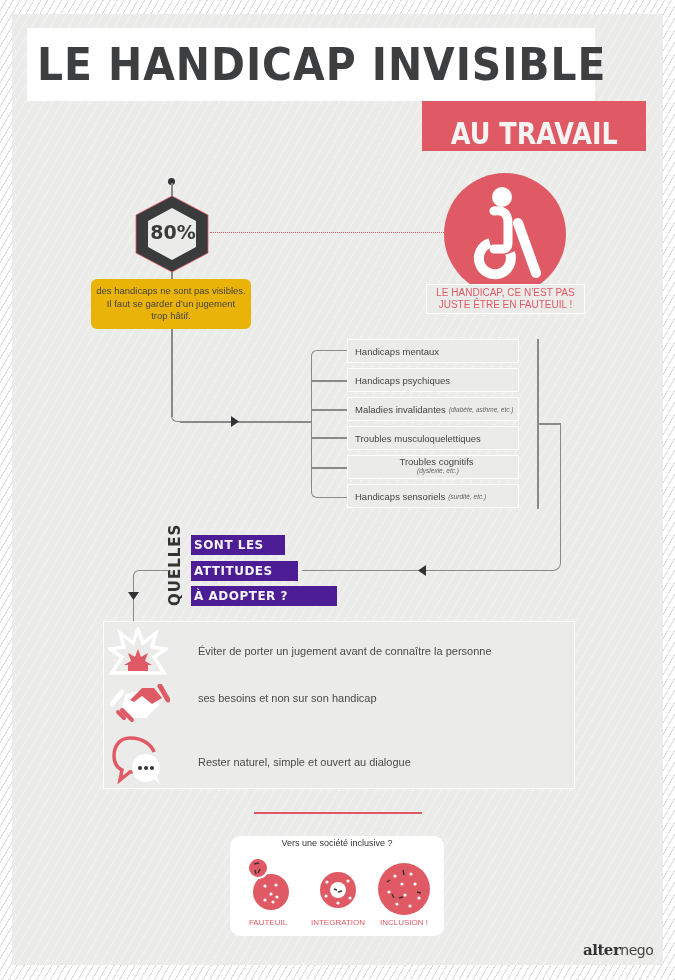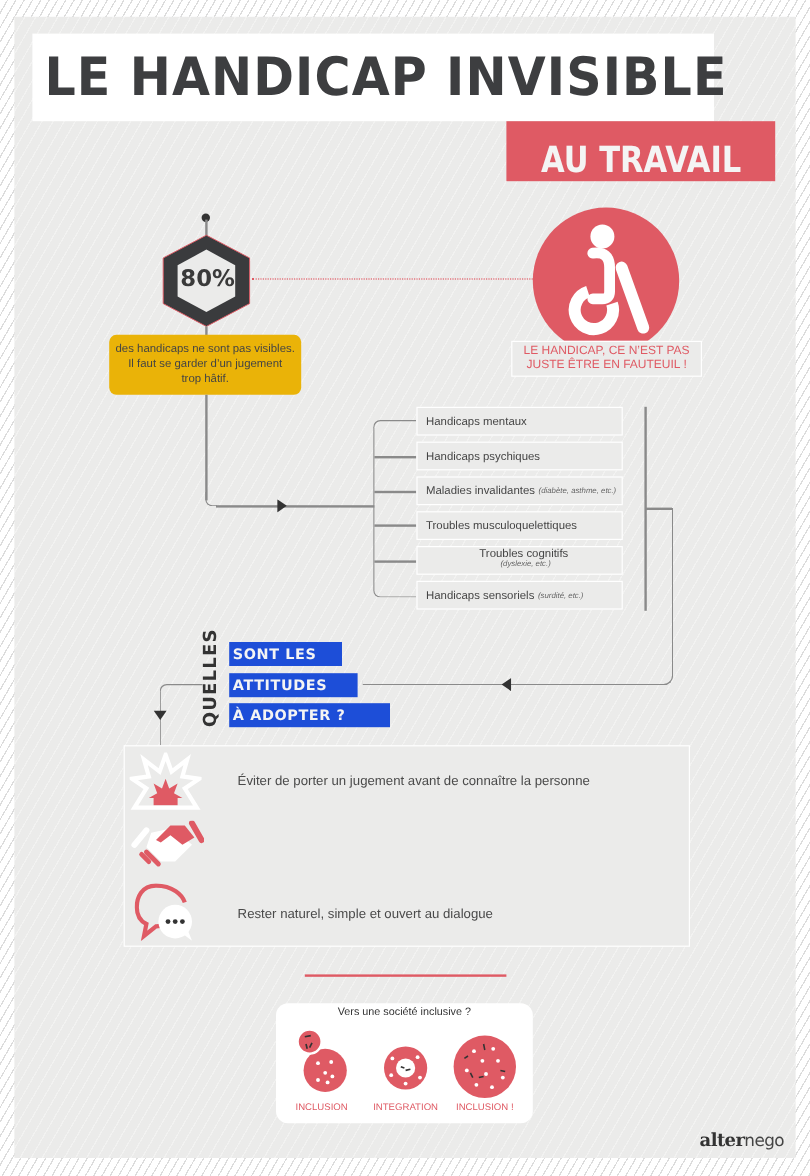--- a/index.html
+++ b/index.html
@@ -57,21 +57,21 @@
   .type-item {
     left: 347px; width: 172px; height: 24px; border: 1.5px solid #ffffff; background: #ebebea;
     font-size: 9.5px; color: #444; display: flex; align-items: center; padding-left: 7px; white-space: nowrap;
   }
   .type-item .note { font-style: italic; font-size: 6.5px; color: #666; margin-left: 3px; }
   .q-vert {
     left: 140px; top: 570px; width: 80px; font-family: "DejaVu Sans", sans-serif; font-weight: bold;
     font-size: 15px; color: #333; transform: rotate(-90deg); transform-origin: left top; letter-spacing: 1px;
   }
   .q-bar {
-    left: 191px; height: 20px; background: #1d4ed8; color: #f4f4f4;
+    left: 191px; height: 20px; background: #4c1d95; color: #f4f4f4;
     font-family: "DejaVu Sans", sans-serif; font-weight: bold; font-size: 12px; letter-spacing: 0.5px;
     display:flex; align-items:center; padding-left: 3px; white-space: nowrap;
   }
   .attitudes-box {
     left: 103px; top: 621px; width: 472px; height: 168px; border: 1.5px solid #ffffff; background: #ebebea;
   }
   .att-text { left: 198px; font-size: 11px; line-height: 16px; color: #4a4a4a; }
   .sep-line { left: 254px; top: 812px; width: 168px; height: 1.5px; background: #df5a64; }
   .inclusive-box {
     left: 230px; top: 836px; width: 214px; height: 100px; background: #ffffff; border-radius: 10px;
@@ -163,21 +163,21 @@
 <div class="abs line-v" style="left:537px; top:339px; height:170px;"></div>
 <div class="abs line-h" style="left:538px; top:423px; width:22px;"></div>
 <div class="abs" style="left:302px; top:423px; width:259px; height:148px; border-right:1.5px solid #8a8a8a; border-bottom:1.5px solid #8a8a8a; border-bottom-right-radius:8px;"></div>
 <svg class="abs" style="left:418px; top:565px;" width="8" height="11">
     <polygon points="8,0 0,5.5 8,11" fill="#333"></polygon>
   </svg>
 
 <div class="abs q-vert" style="top:606px; left:166px;">QUELLES</div>
 <div class="abs q-bar" style="top:535px; width:94px;">SONT LES</div>
 <div class="abs q-bar" style="top:561px; width:107px;">ATTITUDES</div>
-<div class="abs q-bar" style="top:586px; width:134px;">À ADOPTER ?</div>
+<div class="abs q-bar" style="top:586px; width:146px;">À ADOPTER ?</div>
 
 <div class="abs" style="left:133px; top:570px; width:36px; height:52px; border-left:1.5px solid #8a8a8a; border-top:1.5px solid #8a8a8a; border-top-left-radius:6px;"></div>
 <svg class="abs" style="left:128px; top:592px;" width="11" height="8">
     <polygon points="0,0 11,0 5.5,8" fill="#333"></polygon>
   </svg>
 
 <div class="abs attitudes-box"></div>
 
 <svg class="abs" style="left:108px; top:627px;" width="60" height="50" viewBox="0 0 60 50">
   <polygon points="30,2 35,16 48,6 44,20 58,22 46,30 56,46 4,46 14,30 2,22 16,20 12,6 25,16" fill="none" stroke="#fff" stroke-width="3.5" stroke-linejoin="miter"></polygon>
@@ -198,20 +198,21 @@
   <path d="M40 42 L48 48 L44 38 Z" fill="#fff"></path>
   <circle cx="28" cy="32" r="2" fill="#333"></circle>
     <circle cx="34" cy="32" r="2" fill="#333"></circle>
     <circle cx="40" cy="32" r="2" fill="#333"></circle>
 </svg>
 
 <div class="abs att-text" style="top:643px;">
   <div>Éviter de porter un jugement avant de connaître la personne</div>
 </div>
 <div class="abs att-text" style="top:690px;">
+  <div>ses besoins et non sur son handicap</div>
 </div>
 <div class="abs att-text" style="top:754px;">
   <div>Rester naturel, simple et ouvert au dialogue</div>
 </div>
 
 <div class="abs sep-line"></div>
 
 <div class="abs inclusive-box"></div>
 <div class="abs inclusive-title">Vers une société inclusive ?</div>
 
@@ -243,19 +244,19 @@
     <circle cx="25" cy="22" r="1.6" fill="#fff"></circle>
   <circle cx="38" cy="22" r="1.6" fill="#fff"></circle>
     <circle cx="12" cy="30" r="1.6" fill="#fff"></circle>
     <circle cx="28" cy="33" r="1.6" fill="#fff"></circle>
   <circle cx="42" cy="36" r="1.6" fill="#fff"></circle>
     <circle cx="20" cy="42" r="1.6" fill="#fff"></circle>
     <circle cx="33" cy="44" r="1.6" fill="#fff"></circle>
   <path d="M26 8 L27 13 M10 20 L13 18 M40 30 L44 31 M22 36 L26 35 M15 32 L17 36" stroke="#333" stroke-width="1.3"></path>
 </svg>
 
-<div class="abs inc-label" style="left:233px;">INCLUSION</div>
+<div class="abs inc-label" style="left:233px;">FAUTEUIL</div>
 <div class="abs inc-label" style="left:303px;">INTEGRATION</div>
 <div class="abs inc-label" style="left:369px;">INCLUSION !</div>
 
 <div class="abs logo">
   <b>alter</b><span class="light">nego</span>
 </div>
 
 </body></html>

